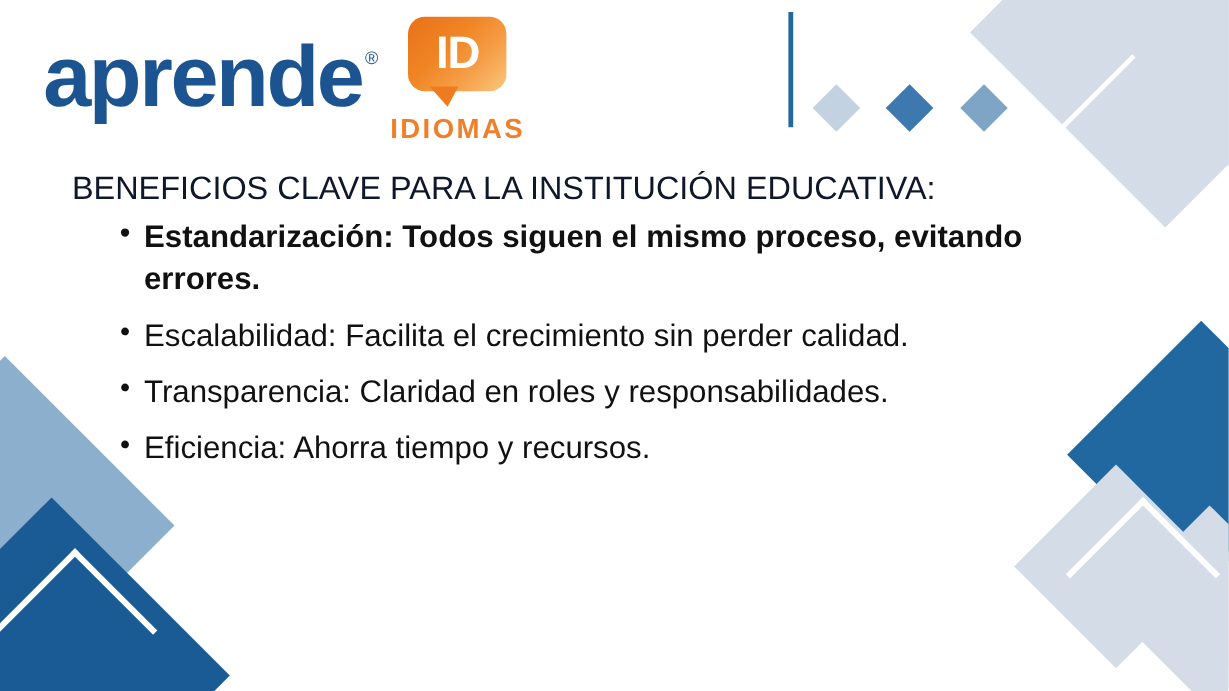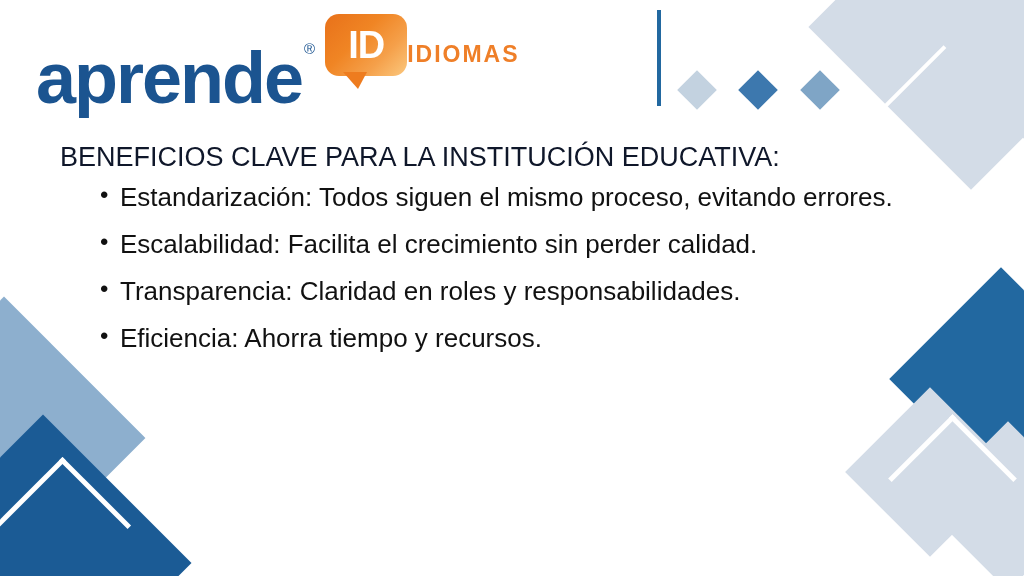--- a/index.html
+++ b/index.html
@@ -141,33 +141,33 @@
     left: 36px;
     display: flex;
     align-items: flex-start;
   }
   .logo-word {
     font-size: 72px;
     font-weight: bold;
     color: #1b5490;
     letter-spacing: -2px;
     line-height: 1;
-    margin-top: 28px;
+    margin-top: 14px;
     text-align: right;
   }
   .logo-reg {
     font-size: 15px;
     color: #1b5490;
     margin-top: 26px;
     margin-left: 2px;
   }
   .logo-id-wrap {
     margin-left: 10px;
     display: flex;
-    flex-direction: row;
+    flex-direction: column;
     align-items: center;
   }
   .logo-id-bubble {
     position: relative;
     width: 82px;
     height: 62px;
     border-radius: 14px;
     background: linear-gradient(135deg, #e8711a 0%, #f08524 40%, #f5a04a 70%, #fbc87e 100%);
     display: flex;
     align-items: center;
@@ -227,21 +227,21 @@
     padding-left: 0;
   }
   .bullets li::before {
     content: "•";
     position: absolute;
     left: -20px;
     top: -1px;
     font-size: 24px;
     color: #111111;
   }
-  .bullets li.wrap { max-width: 830px; }
+  .bullets li.wrap { max-width: 830px; font-weight: bold; }
 </style>
 </head>
 <body>
 
 <div class="slide">
 
   <div class="deco tr-diamond-big2"></div>
   <div class="deco tr-diamond-big"></div>
   <div class="deco tr-chevron-line"></div>
 

